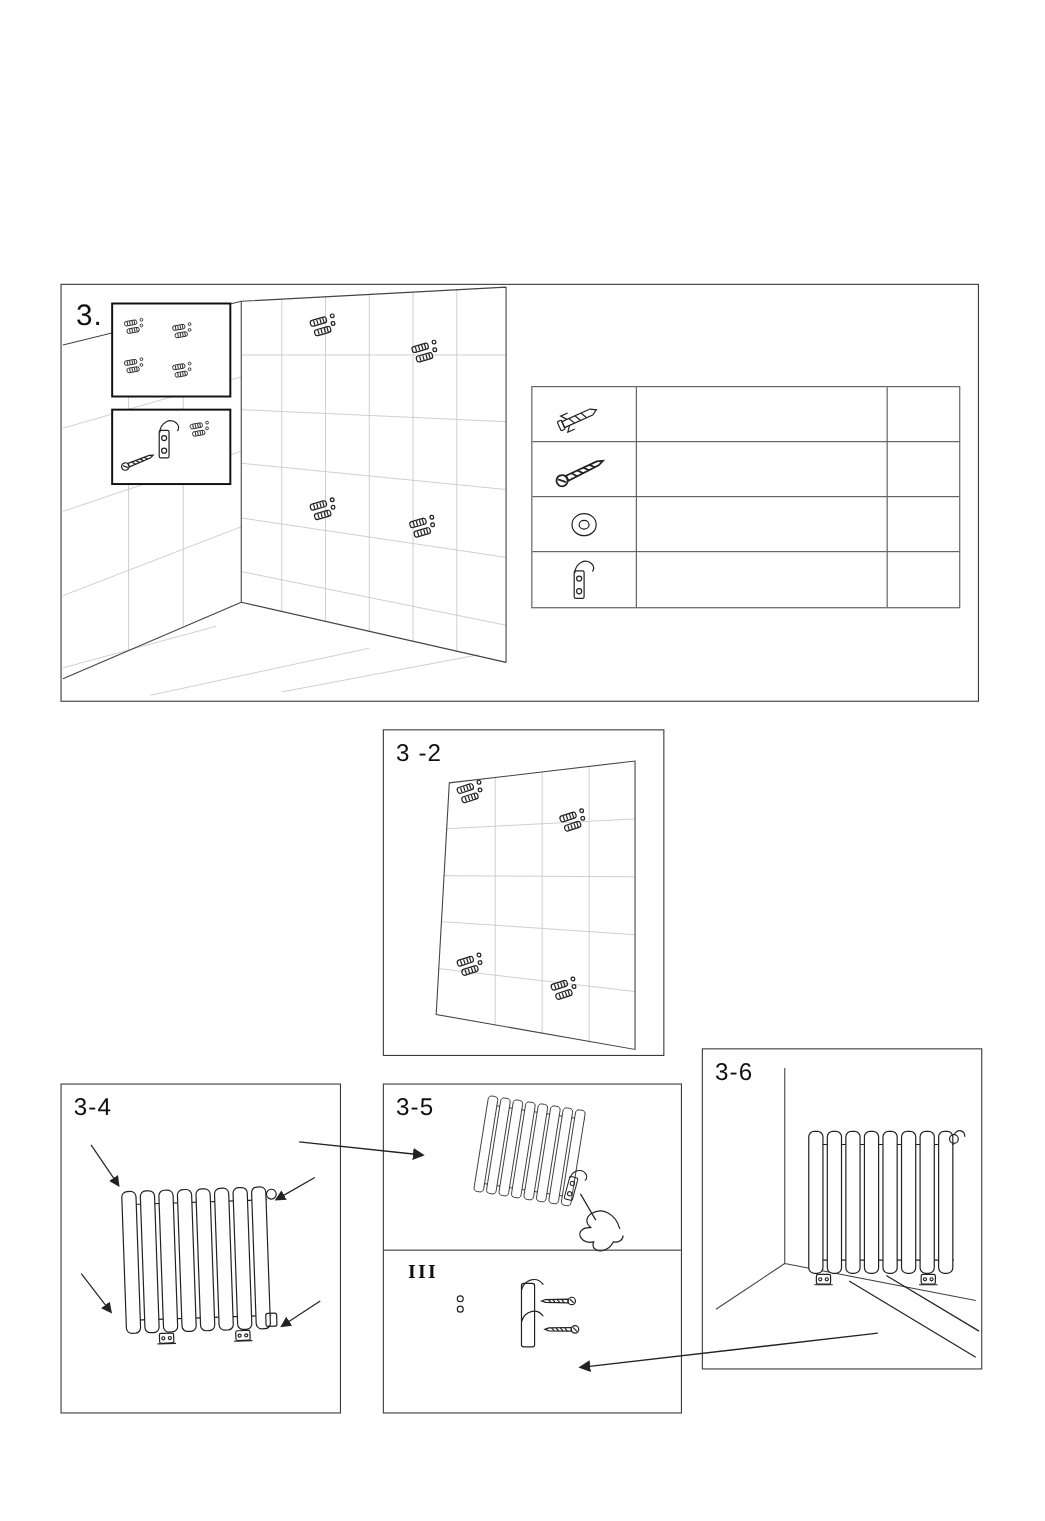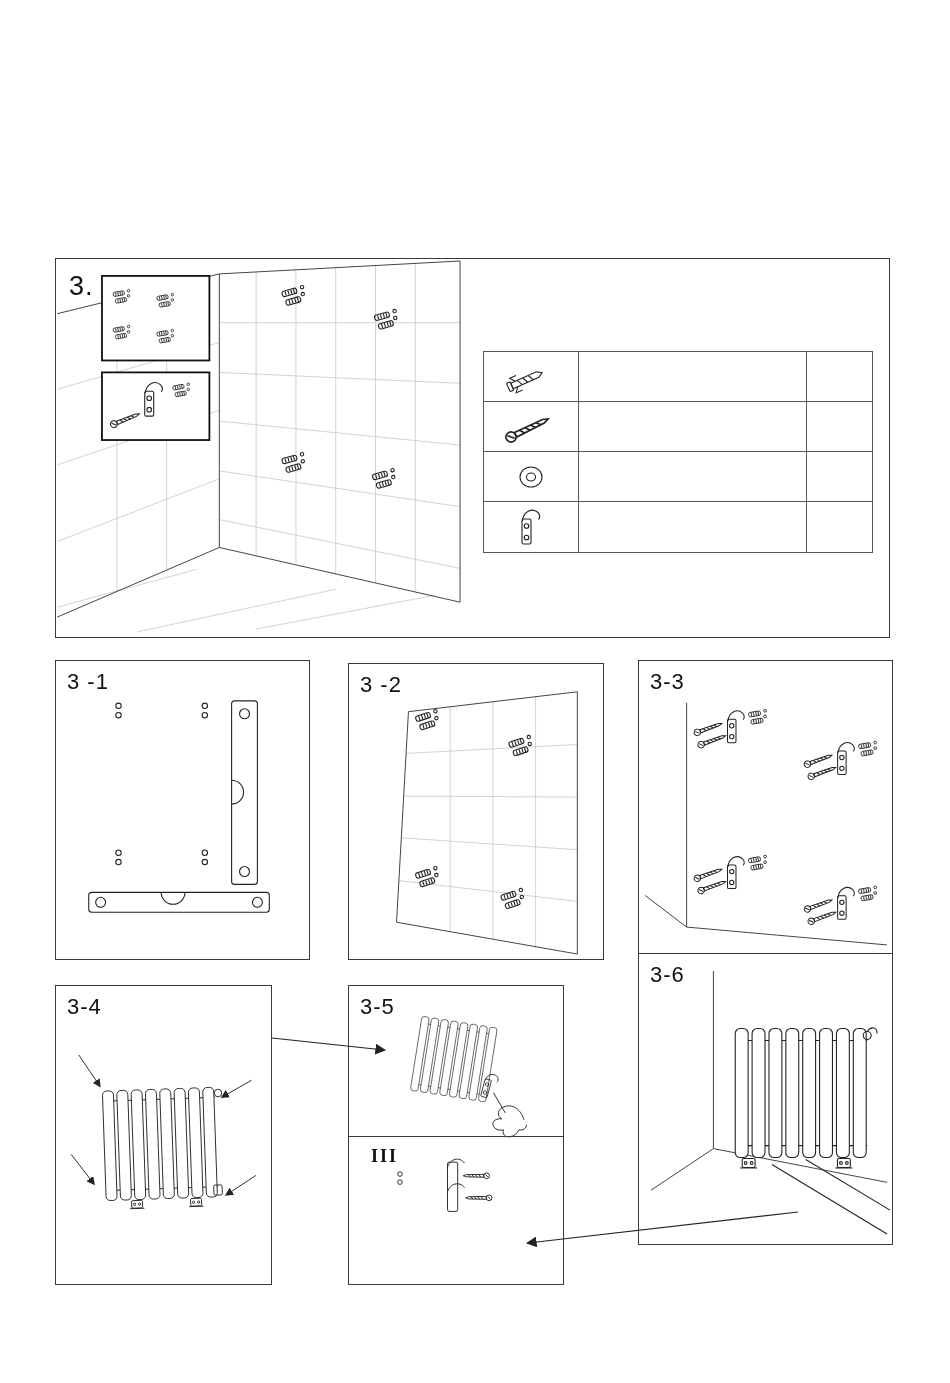--- a/index.html
+++ b/index.html
@@ -160,68 +160,37 @@
       <div class="pt-cell">
         <svg width="70" height="42" viewBox="0 0 70 42">
           <use href="#hook-bracket" transform="translate(26,6)"></use>
         </svg>
       </div>
       <div class="pt-cell"></div>
       <div class="pt-cell"></div>
     </div>
   </section>
 
-  <section class="panel" style="left:55px;top:660px;width:255px;height:300px">
-    <div class="panel-label">3 -1</div>
-    <svg class="draw" viewBox="0 0 255 300">
-      <use href="#hole-pair" transform="translate(63,45)"></use>
-      <use href="#hole-pair" transform="translate(150,45)"></use>
-      <use href="#hole-pair" transform="translate(63,193)"></use>
-      <use href="#hole-pair" transform="translate(150,193)"></use>
-      <g stroke="#222" stroke-width="1.1" fill="none">
-        <rect x="177" y="40" width="26" height="185" rx="3"></rect>
-        <circle cx="190" cy="53" r="5"></circle>
-        <circle cx="190" cy="212" r="5"></circle>
-        <path d="M177,120 a12,12 0 0 1 0,24"></path>
-      </g>
-      <g stroke="#222" stroke-width="1.1" fill="none">
-        <rect x="33" y="233" width="182" height="20" rx="3"></rect>
-        <circle cx="45" cy="243" r="5"></circle>
-        <circle cx="203" cy="243" r="5"></circle>
-        <path d="M106,233 a12,12 0 0 0 24,0"></path>
-      </g>
-    </svg>
-  </section>
 
   <section class="panel" style="left:348px;top:663px;width:256px;height:297px">
     <div class="panel-label">3 -2</div>
     <svg class="draw" viewBox="0 0 252 297">
       <path stroke="#c8c8c8" stroke-width="0.8" fill="none" d="
         M100,43 L100,270 M143,38 L143,278 M186,33 L186,286
         M56,90 L228,81 M53,133 L228,134 M51,175 L228,187 M48,218 L228,239"></path>
       <path stroke="#444" stroke-width="1" fill="none" d="M58,48 L228,28 L228,292 L46,260 Z"></path>
       <use href="#plug-pair" transform="translate(64,48) rotate(-8)"></use>
       <use href="#plug-pair" transform="translate(158,74) rotate(-8)"></use>
       <use href="#plug-pair" transform="translate(64,206) rotate(-8)"></use>
       <use href="#plug-pair" transform="translate(150,228) rotate(-8)"></use>
     </svg>
   </section>
 
-  <section class="panel" style="left:638px;top:660px;width:255px;height:300px">
-    <div class="panel-label">3-3</div>
-    <svg class="draw" viewBox="0 0 255 300">
-      <path stroke="#444" stroke-width="1" fill="none" d="M48,42 L48,268 M48,268 L6,236 M48,268 L250,286"></path>
-      <use href="#bracket-cluster" transform="translate(55,48)  scale(0.95)"></use>
-      <use href="#bracket-cluster" transform="translate(166,80) scale(0.95)"></use>
-      <use href="#bracket-cluster" transform="translate(55,195) scale(0.95)"></use>
-      <use href="#bracket-cluster" transform="translate(166,226) scale(0.95)"></use>
-    </svg>
-  </section>
-
-  <section class="panel" style="left:55px;top:985px;width:217px;height:300px">
+
+  <section class="panel" style="left:55px;top:985px;width:255px;height:300px">
     <div class="panel-label">3-4</div>
     <svg class="draw" viewBox="0 0 255 300">
       <defs>
         <marker id="ah34" viewBox="0 0 10 10" refX="8" refY="5" markerWidth="9" markerHeight="9" orient="auto-start-reverse">
           <path d="M0,0 L10,5 L0,10 z" fill="#222"></path>
         </marker>
       </defs>
       <g transform="translate(55,98) rotate(-2)">
         <use href="#radiator8"></use>
         <circle cx="137" cy="7" r="4.5" stroke="#222" fill="none" stroke-width="1.1"></circle>
@@ -231,21 +200,21 @@
       </g>
       <g stroke="#222" stroke-width="1.1" fill="none">
         <line x1="27" y1="55" x2="52" y2="92" marker-end="url(#ah34)"></line>
         <line x1="232" y1="85" x2="197" y2="105" marker-end="url(#ah34)"></line>
         <line x1="18" y1="173" x2="45" y2="208" marker-end="url(#ah34)"></line>
         <line x1="237" y1="198" x2="202" y2="221" marker-end="url(#ah34)"></line>
       </g>
     </svg>
   </section>
 
-  <section class="panel" style="left:348px;top:985px;width:216px;height:300px">
+  <section class="panel" style="left:348px;top:985px;width:272px;height:300px">
     <div class="panel-label">3-5</div>
     <div class="divider"></div>
     <div class="sub-roman">III</div>
     <svg class="draw" viewBox="0 0 252 300">
 
       <g transform="translate(86,10) rotate(9)">
         <use href="#radiator8" transform="scale(0.68)"></use>
       </g>
       <use href="#hook-bracket" transform="translate(162,78) rotate(15) scale(0.85)"></use>
       <line x1="170" y1="100" x2="184" y2="124" stroke="#222" stroke-width="1.1"></line>

